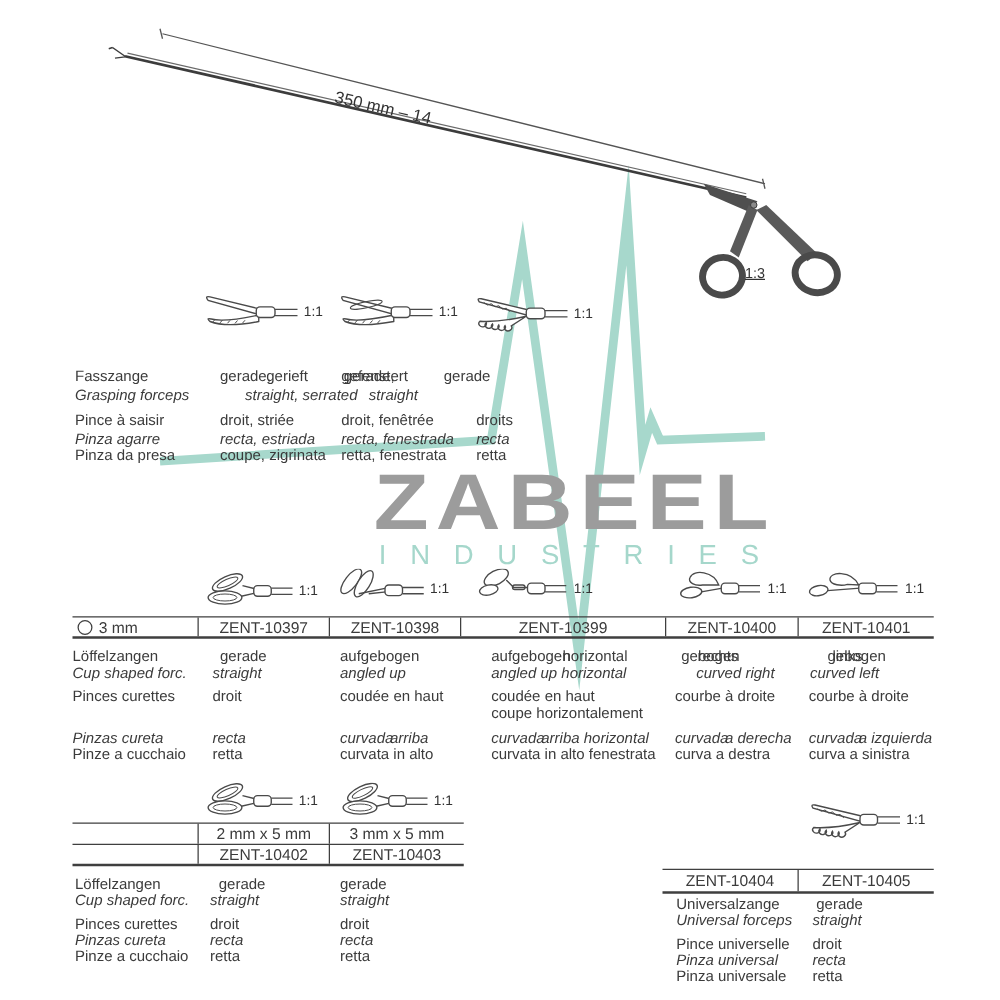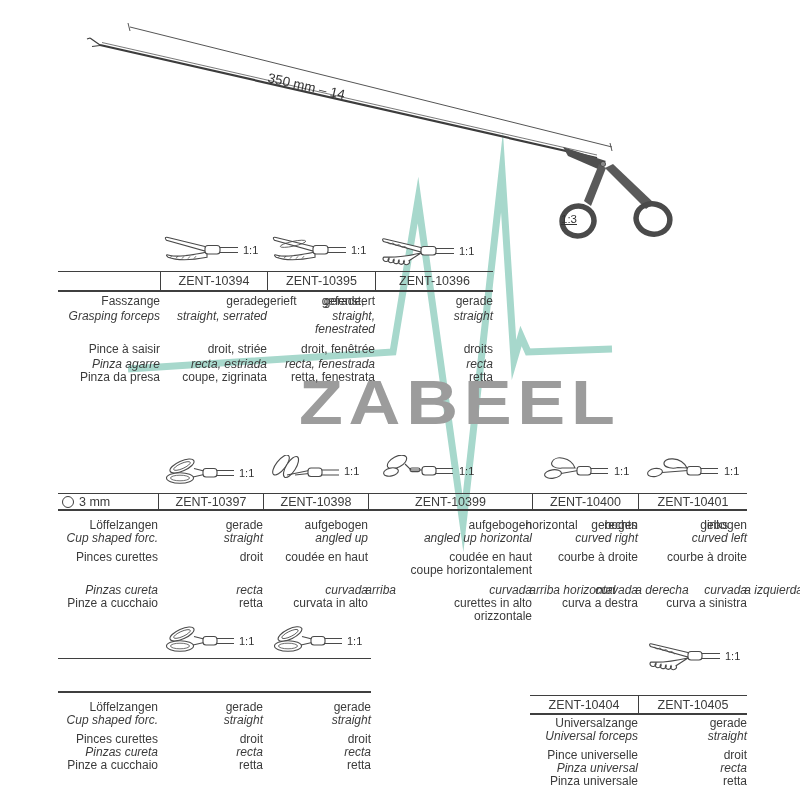--- a/index.html
+++ b/index.html
@@ -9,31 +9,31 @@
   svg{display:block;}
   
   .brand{position:absolute;left:299px;top:371px;font-size:63px;font-weight:bold;
          letter-spacing:5px;color:#9c9c9c;transform:scaleX(1.14);transform-origin:left center;
          white-space:nowrap;z-index:2;line-height:1;}
   .brand-sub{position:absolute;left:303px;top:433px;font-size:22px;font-weight:400;
          letter-spacing:19px;color:#a5d7cb;white-space:nowrap;z-index:2;line-height:1;}
   
   .dim-label{position:absolute;left:268px;top:70px;font-size:13.5px;color:#333;
              transform:rotate(12.8deg);transform-origin:left center;white-space:nowrap;z-index:3;}
-  .scale-big{position:absolute;left:561px;top:213px;font-size:11.5px;color:#333;z-index:3;text-decoration:underline;}
+  .scale-big{position:absolute;left:596px;top:213px;font-size:11.5px;color:#333;z-index:3;text-decoration:underline;}
   
   .thdr{position:absolute;display:grid;align-items:center;font-size:12.5px;text-align:center;
         border-top:1px solid #3f3f3f;border-bottom:2px solid #3f3f3f;z-index:3;background:transparent;}
   .thdr .hcell{height:100%;display:flex;align-items:center;justify-content:center;}
   .thdr .hcell.bl{border-left:1px solid #3f3f3f;}
   .thdr .hcell.lab{justify-content:flex-start;padding-left:4px;}
   .hrow{display:grid;height:100%;}
   .hsep{border-bottom:1px solid #3f3f3f;}
   .tbody{position:absolute;font-size:12px;line-height:13px;z-index:3;}
-  .trow{display:grid;align-items:start;text-align:right;}
+  .trow{display:grid;align-items:start;}
   .cell{padding:0;}
   .it{font-style:italic;}
   .ov{position:relative;display:inline-block;white-space:nowrap;}
   .ov-b{position:absolute;top:0;white-space:nowrap;}
   .circle{display:inline-block;width:10px;height:10px;border:1.2px solid #3f3f3f;border-radius:50%;
           margin-right:5px;vertical-align:-1px;}
   
   .t1g{grid-template-columns:102px 107px 108px 118px;}
   .t2g{grid-template-columns:100px 105px 105px 164px 106px 109px;}
   .t3g{grid-template-columns:100px 105px 108px;}
@@ -54,20 +54,21 @@
 </head>
 <body>
 
 <div class="canvas">
 
   <svg class="abs" style="left:0;top:0;z-index:1;" width="800" height="800" viewBox="0 0 800 800">
     <path d="M128,369 L393,352 L418,200 L463,524 L502,172 L514,360 L521,336 L528,352 L612,349" fill="none" stroke="#a7d8cc" stroke-width="7" stroke-linejoin="miter" stroke-miterlimit="12"></path>
   </svg>
 
   <div class="brand">ZABEEL</div>
+  <div class="brand-sub">INDUSTRIES</div>
 
   <svg class="abs" style="left:0;top:0;z-index:2;" width="800" height="300" viewBox="0 0 800 300">
 
     <g stroke="#555" stroke-width="1">
       <line x1="130" y1="27" x2="612" y2="147"></line>
       <line x1="128" y1="23" x2="130" y2="31"></line>
       <line x1="610" y1="143" x2="612" y2="151"></line>
     </g>
 
     <path d="M100,45 L597,158" stroke="#3c3c3c" stroke-width="2.2" fill="none"></path>
@@ -110,43 +111,36 @@
     <svg class="abs" style="position:static" width="82" height="30" viewBox="0 0 82 30">
       <path class="icf" d="M49,12 L11,3 q-4,-0.8 -1.5,2.6 L47,16 Z"></path>
       <path class="ic thin" d="M13,6 l3,2 3,-1 3,2.4 3,-0.8 3,2.6 3,-0.6 3,2.6"></path>
       <path class="icf" d="M10,21 a3,2.6 0 1 0 5,1.2 a3,2.6 0 1 0 5,1 a3,2.6 0 1 0 5,0.8 a3,2.6 0 1 0 5,0.5 a3,2.6 0 1 0 5,0.2 L47,17 q-22,5 -37,4 Z"></path>
       <rect class="icf" x="47" y="10.5" width="15" height="8.5" rx="3"></rect>
       <path class="ic" d="M62,12.5 h18 M62,17.5 h18"></path>
     </svg>
     <span class="scale">1:1</span>
   </div>
 
-  <div class="thdr t1g t1" style="left:58px;top:271px;width:435px;height:18px;">
-    <div class="hcell lab"></div>
-    <div class="hcell bl">ZENT-10394</div>
-    <div class="hcell bl">ZENT-10395</div>
-    <div class="hcell bl">ZENT-10396</div>
-  </div>
   <div class="tbody t1" style="left:58px;top:289px;width:435px;">
     <div class="trow t1g" style="margin-top:6px;">
       <div class="cell p0">Fasszange</div>
       <div class="cell p1">
         <span class="ov"><span>gerade,</span><span class="ov-b" style="left:37px">gerieft</span></span>
       </div>
       <div class="cell p2">
         <span class="ov"><span>gefenstert</span><span class="ov-b" style="left:2px">gerade,</span></span>
       </div>
       <div class="cell p3">
         <span class="ov" style="margin-left:-26px"><span>gerade</span></span>
       </div>
     </div>
-    <div class="trow t1g it" style="margin-top:2px;">
+    <div class="trow t1g it" style="margin-top:2px;gap:20px;">
       <div class="cell p0">Grasping forceps</div>
       <div class="cell p1">straight, serrated</div>
-      <div class="cell p2">straight, fenestrated</div>
       <div class="cell p3">
         <span class="ov" style="margin-left:-18px"><span>straight</span></span>
       </div>
     </div>
     <div class="trow t1g" style="margin-top:7px;">
       <div class="cell p0">Pince à saisir</div>
       <div class="cell p1">droit, striée</div>
       <div class="cell p2">droit, fenêtrée</div>
       <div class="cell p3">droits</div>
     </div>
@@ -243,21 +237,21 @@
       <div class="cell p5">
         <span class="ov" style="margin-left:15px"><span>gebogen</span><span class="ov-b" style="left:4px">links</span></span>
       </div>
     </div>
     <div class="trow t2g it">
       <div class="cell p0">Cup shaped forc.</div>
       <div class="cell p1">straight</div>
       <div class="cell p2">angled up</div>
       <div class="cell p3">angled up horizontal</div>
       <div class="cell p4"><span class="ov" style="margin-left:17px"><span>curved right</span></span></div>
-      <div class="cell p5"><span class="ov" style="margin-left:15px"><span>curved left</span></span></div>
+      <div class="cell p5"><span class="ov" style="margin-left:1px"><span>curved left</span></span></div>
     </div>
     <div class="trow t2g" style="margin-top:6px;">
       <div class="cell p0">Pinces curettes</div>
       <div class="cell p1">droit</div>
       <div class="cell p2">coudée en haut</div>
       <div class="cell p3">
         <div>coudée en haut</div>
         <div>coupe horizontalement</div>
       </div>
       <div class="cell p4">courbe à droite</div>
@@ -276,21 +270,21 @@
         <span class="ov"><span>curvada</span><span class="ov-b" style="left:40px">a derecha</span></span>
       </div>
       <div class="cell p5">
         <span class="ov"><span>curvada</span><span class="ov-b" style="left:40px">a izquierda</span></span>
       </div>
     </div>
     <div class="trow t2g">
       <div class="cell p0">Pinze a cucchaio</div>
       <div class="cell p1">retta</div>
       <div class="cell p2">curvata in alto</div>
-      <div class="cell p3">curettes in alto orizzontale</div>
+      <div class="cell p3">curvata in alto fenestrata</div>
       <div class="cell p4">curva a destra</div>
       <div class="cell p5">curva a sinistra</div>
     </div>
   </div>
 
   <div class="iconblk" style="left:158px;top:626px;">
     <svg class="abs" style="position:static" width="78" height="30" viewBox="0 0 78 30">
       <ellipse class="icf" cx="24" cy="8" rx="13" ry="5" transform="rotate(-24 24 8)"></ellipse>
       <ellipse class="ic thin" cx="24" cy="8" rx="9" ry="2.6" transform="rotate(-24 24 8)"></ellipse>
       <ellipse class="icf" cx="22" cy="20" rx="13.5" ry="5.3"></ellipse>
@@ -308,20 +302,30 @@
       <ellipse class="icf" cx="22" cy="20" rx="13.5" ry="5.3"></ellipse>
       <ellipse class="ic thin" cx="22" cy="20" rx="9.5" ry="2.8"></ellipse>
       <path class="ic" d="M36,10.5 L46,13 M35,19 L46,16.5"></path>
       <rect class="icf" x="45" y="10.5" width="14" height="8.5" rx="3"></rect>
       <path class="ic" d="M59,12.5 h17 M59,17.5 h17"></path>
     </svg>
     <span class="scale">1:1</span>
   </div>
 
   <div class="thdr t3" style="left:58px;top:658px;width:313px;height:32px;display:block;">
+    <div class="hrow t3g hsep" style="height:16px;">
+      <div class="hcell lab"></div>
+      <div class="hcell bl">2 mm x 5 mm</div>
+      <div class="hcell bl">3 mm x 5 mm</div>
+    </div>
+    <div class="hrow t3g" style="height:15px;">
+      <div class="hcell lab"></div>
+      <div class="hcell bl">ZENT-10402</div>
+      <div class="hcell bl">ZENT-10403</div>
+    </div>
   </div>
   <div class="tbody t3" style="left:58px;top:690px;width:313px;">
     <div class="trow t3g" style="margin-top:11px;">
       <div class="cell p0">Löffelzangen</div>
       <div class="cell p1"><span class="ov" style="margin-left:7px"><span>gerade</span></span></div>
       <div class="cell p2">gerade</div>
     </div>
     <div class="trow t3g it">
       <div class="cell p0">Cup shaped forc.</div>
       <div class="cell p1">straight</div>

